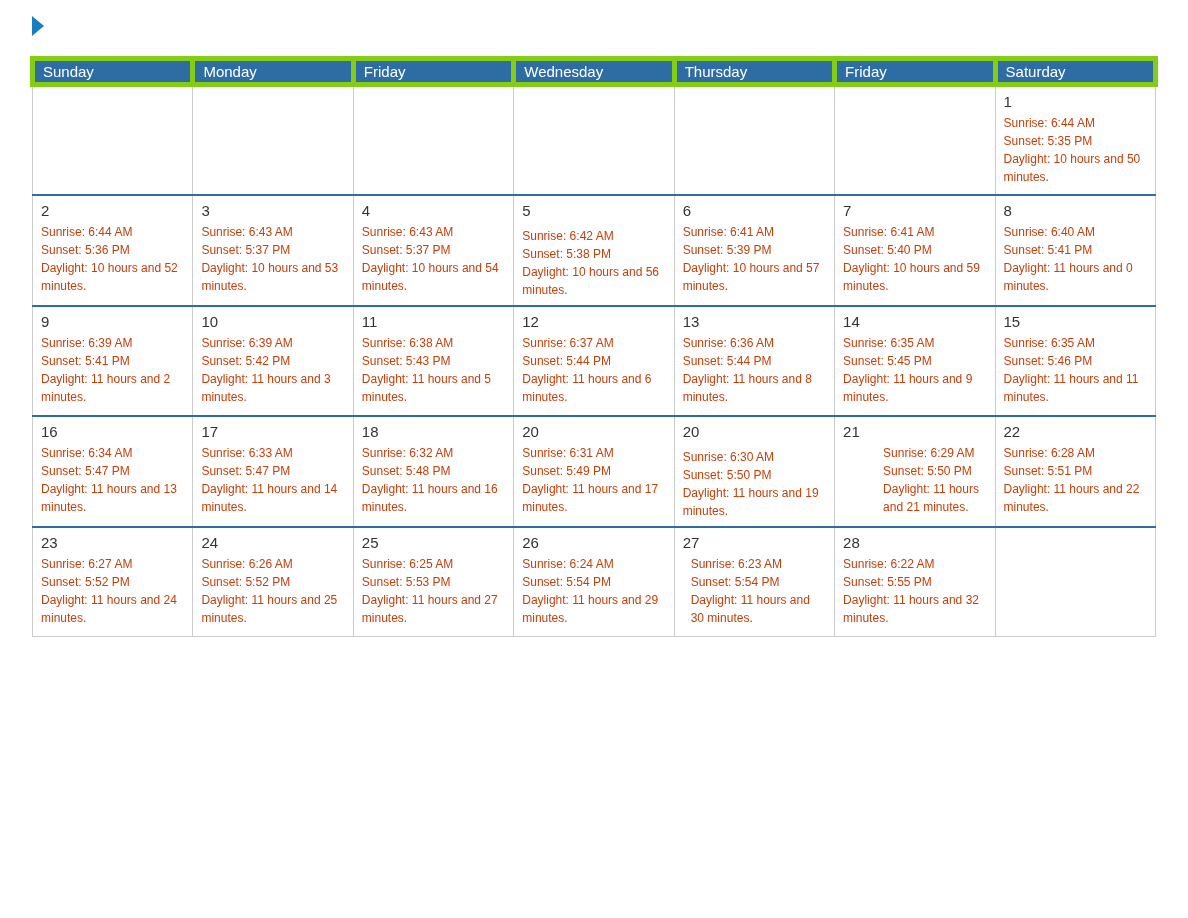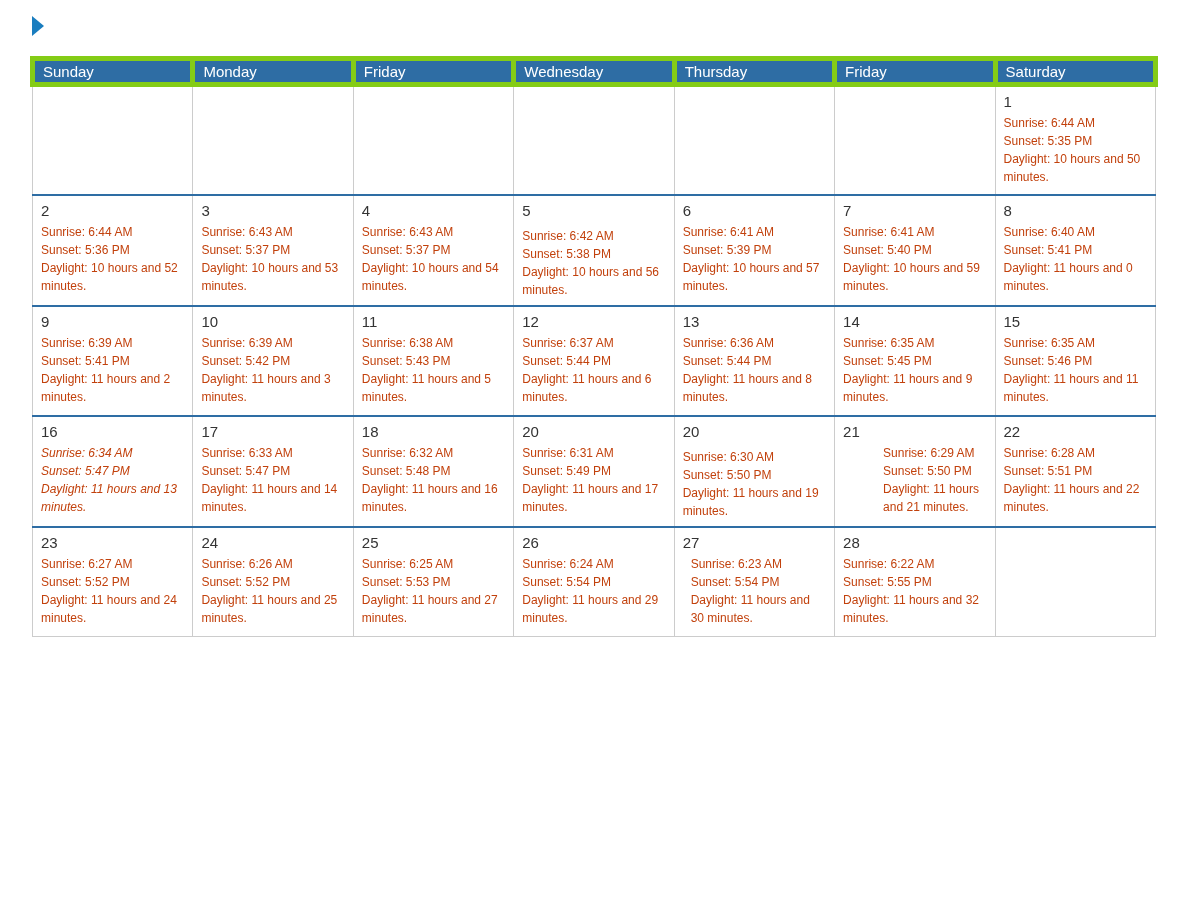--- a/index.html
+++ b/index.html
@@ -232,21 +232,21 @@
         <td>
           <span class="day-number">15</span>
           <div class="day-info" style="white-space: pre-line;">Sunrise: 6:35 AM
 Sunset: 5:46 PM
 Daylight: 11 hours and 11 minutes.</div>
         </td>
       </tr>
       <tr>
         <td>
           <span class="day-number">16</span>
-          <div class="day-info" style="white-space: pre-line; font-style: italic;">Sunrise: 6:34 AM
+          <div class="day-info" style="white-space: pre-line;">Sunrise: 6:34 AM
 Sunset: 5:47 PM
 Daylight: 11 hours and 13 minutes.</div>
         </td>
         <td>
           <span class="day-number">17</span>
           <div class="day-info" style="white-space: pre-line;">Sunrise: 6:33 AM
 Sunset: 5:47 PM
 Daylight: 11 hours and 14 minutes.</div>
         </td>
         <td>

